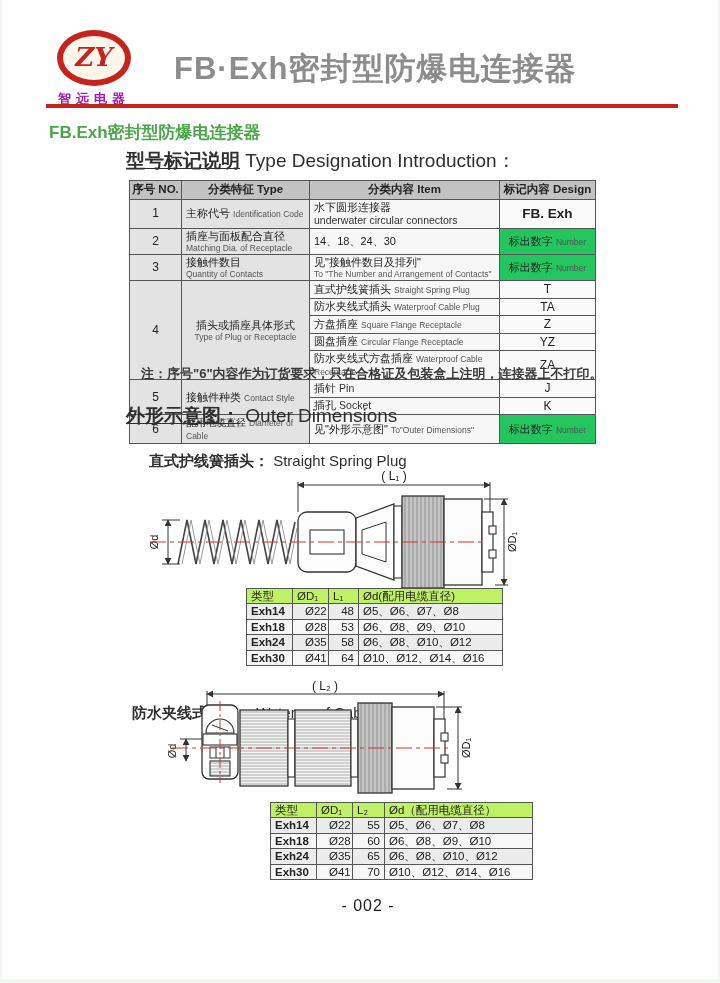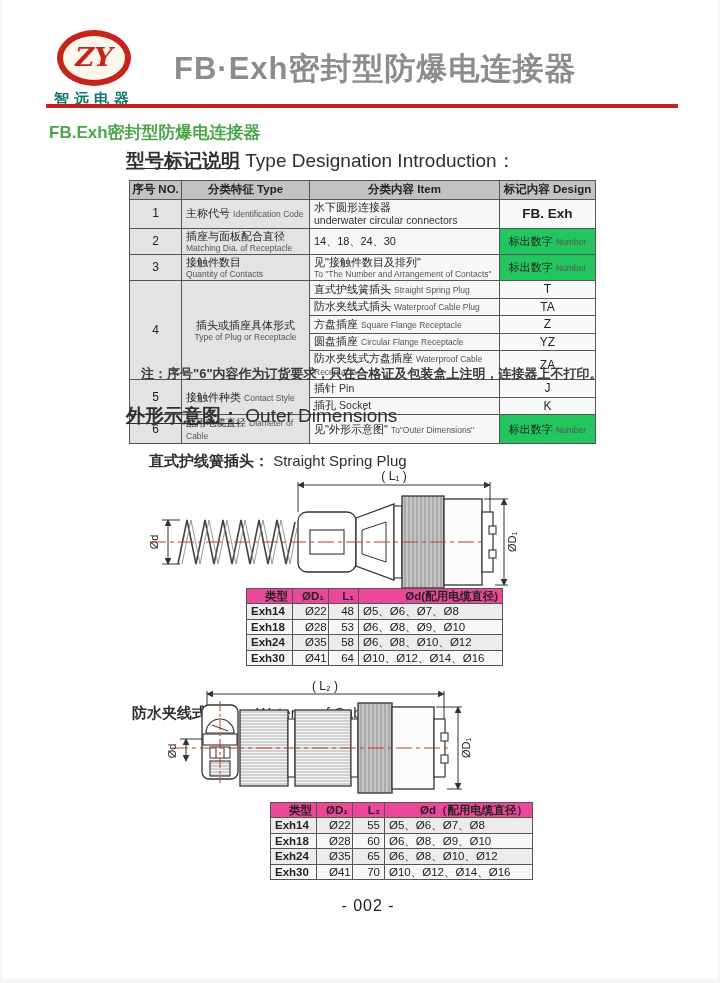--- a/index.html
+++ b/index.html
@@ -5,21 +5,21 @@
   html,body{margin:0;padding:0;}
   body{width:720px;height:983px;background:#f4f6f4;font-family:"Liberation Sans",sans-serif;color:#333;}
   .page{position:relative;width:716px;height:979px;margin:0 auto;background:#ffffff;overflow:hidden;}
 
   
   .logo{position:absolute;left:44px;top:30px;width:96px;text-align:center;}
   .logo-oval{width:62px;height:44px;margin:0 auto;border:6px solid #c5231c;border-radius:50%;
     background:#fdf6ea;display:flex;align-items:center;justify-content:center;}
   .logo-monogram{font-family:"DejaVu Serif",serif;font-style:italic;font-weight:bold;
     font-size:26px;color:#c5231c;line-height:1;transform:translateY(-1px);}
-  .logo-company{margin-top:4px;font-size:15px;font-weight:bold;color:#0f766e;letter-spacing:5px;white-space:nowrap;}
+  .logo-company{margin-top:4px;font-size:13px;font-weight:bold;color:#a21caf;letter-spacing:5px;white-space:nowrap;}
   .main-title{position:absolute;left:172px;top:48px;font-size:31px;font-weight:bold;color:#8c8c8c;letter-spacing:1px;white-space:nowrap;}
   .red-rule{position:absolute;left:44px;top:104px;width:632px;height:4px;background:#c5231c;}
   .green-subtitle{position:absolute;left:47px;top:121px;font-size:17px;font-weight:bold;color:#4ba64b;white-space:nowrap;}
 
   .sec-heading{position:absolute;font-size:19px;color:#2f2f2f;white-space:nowrap;}
   .sec-heading .cnb{font-weight:600;text-decoration:underline;}
   #heading-type{left:124px;top:148px;}
   #heading-outer{left:124px;top:403px;}
 
   
@@ -42,21 +42,21 @@
   #label-spring{left:147px;top:452px;}
   #label-waterproof{left:130px;top:704px;}
 
   .dia{position:absolute;}
   #dia1{left:146px;top:468px;}
   #dia2{left:150px;top:681px;}
 
   
   .t-dim{position:absolute;border-collapse:collapse;table-layout:fixed;}
   .t-dim td{border:1px solid #555;padding:0 4px;font-size:11.5px;line-height:1.25;color:#222;text-align:left;height:14px;white-space:nowrap;}
-  .t-dim tr.hdr td{background:#ec4899;font-weight:bold;text-align:right;}
+  .t-dim tr.hdr td{background:#bef264;font-weight:normal;text-align:left;}
   .t-dim tr.odd td{background:#ececec;}
   .t-dim tr.even td{background:#f8f8f8;}
   .t-dim td.c0{font-weight:600;}
   .t-dim td.c1,.t-dim td.c2{text-align:right;padding-left:12px;}
   #dim-table-1{left:244px;top:588px;width:256px;}
   #dim-table-2{left:268px;top:802px;width:262px;}
 
   .page-number{position:absolute;left:8px;top:897px;width:100%;text-align:center;font-size:16px;color:#1d1d1d;letter-spacing:1px;}
 
   svg text{font-family:"Liberation Sans",sans-serif;fill:#222;}

